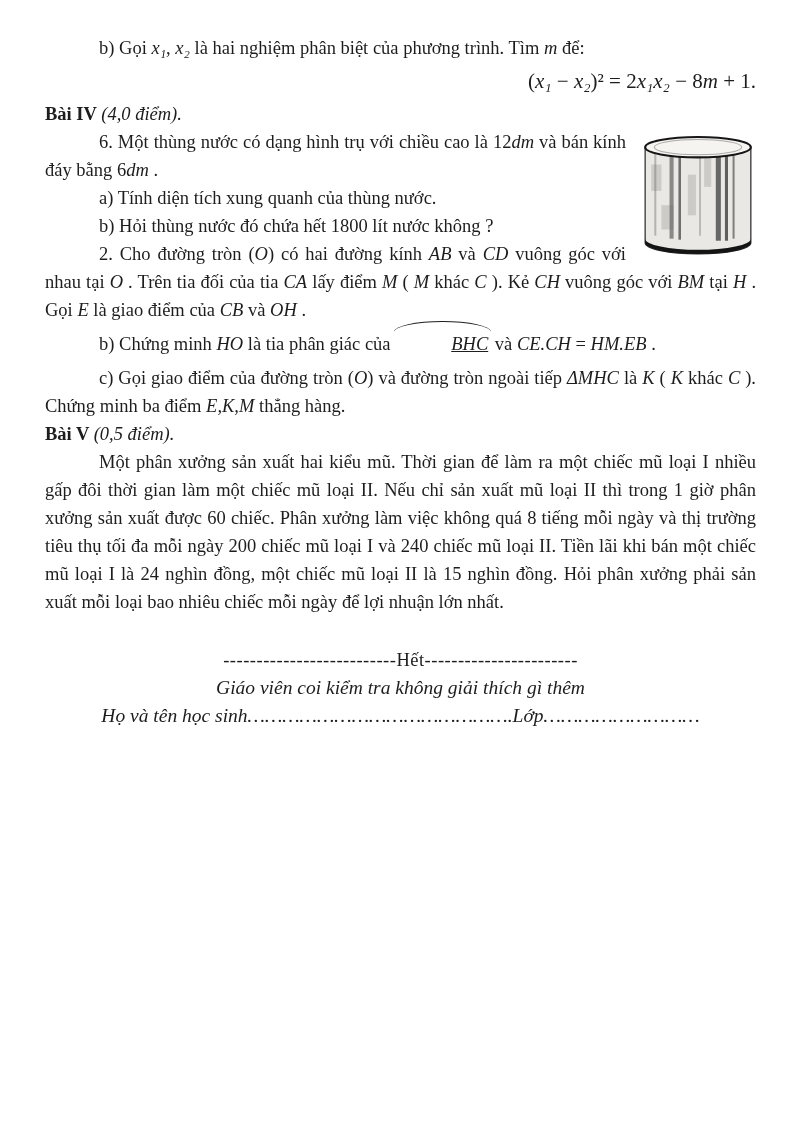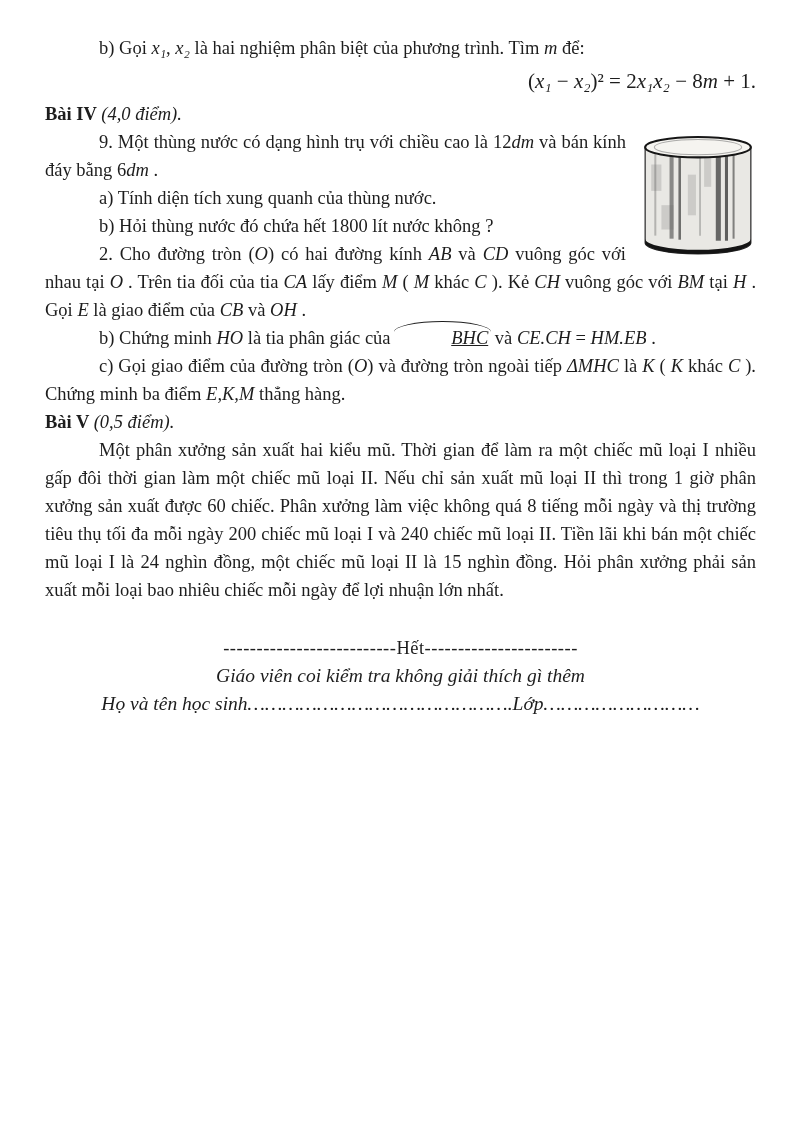--- a/index.html
+++ b/index.html
@@ -26,21 +26,21 @@
     text-indent:0;
     font-size:21px;
     line-height:34px;
     margin:2px 0 2px 0;
   }
   .figure{
     float:right;
     width:116px;height:124px;
     margin:6px 0 10px 14px;
   }
-  .overarc{position:relative;display:inline-block;padding:0 2px;text-decoration:underline;}
+  .overarc{position:relative;display:inline-block;padding:6px 2px;text-decoration:underline;}
   .overarc::before{
     content:'';
     position:absolute;left:-1px;right:-1px;top:-3px;height:10px;
     border-top:1.7px solid #1c1c1c;
     border-radius:50% 50% 0 0 / 100% 100% 0 0;
   }
   .het{text-align:center;text-indent:0;margin-top:30px;letter-spacing:.5px;}
   .center-note{text-align:center;text-indent:0;font-size:19.5px;}
   .names{text-align:center;text-indent:0;font-size:19.5px;}
 </style>
@@ -73,21 +73,21 @@
           <rect x="10" y="30" width="10" height="26"></rect>
           <rect x="46" y="40" width="8" height="40"></rect>
           <rect x="62" y="22" width="7" height="30"></rect>
           <rect x="20" y="70" width="12" height="24"></rect>
         </g>
         <ellipse cx="56" cy="13" rx="52" ry="10" fill="#f5f4f0" stroke="#161616" stroke-width="2"></ellipse>
         <ellipse cx="56" cy="13" rx="43" ry="7.5" fill="none" stroke="#7a7a7a" stroke-width="1" opacity="0.6"></ellipse>
       </svg>
     </div>
 
-    <p class="indent"><span>9. Một thùng nước có dạng hình trụ với chiều cao là 12</span><span class="it">dm</span><span> và bán kính đáy bằng 6</span><span class="it">dm</span><span> .</span></p>
+    <p class="indent"><span>6. Một thùng nước có dạng hình trụ với chiều cao là 12</span><span class="it">dm</span><span> và bán kính đáy bằng 6</span><span class="it">dm</span><span> .</span></p>
     <p class="indent"><span>a) Tính diện tích xung quanh của thùng nước.</span></p>
     <p class="indent"><span>b) Hỏi thùng nước đó chứa hết 1800 lít nước không ?</span></p>
 
     <p class="indent"><span>2. Cho đường tròn (</span><span class="it">O</span><span>) có hai đường kính </span><span class="it">AB</span><span> và </span><span class="it">CD</span><span> vuông góc với nhau tại </span><span class="it">O</span><span> . Trên tia đối của tia </span><span class="it">CA</span><span> lấy điểm </span><span class="it">M</span><span> ( </span><span class="it">M</span><span> khác  </span><span class="it">C</span><span> ). Kẻ </span><span class="it">CH</span><span> vuông góc với </span><span class="it">BM</span><span> tại </span><span class="it">H</span><span> . Gọi </span><span class="it">E</span><span> là giao điểm của </span><span class="it">CB</span><span> và </span><span class="it">OH</span><span> .</span></p>
     <p class="indent"><span>b) Chứng minh </span><span class="it">HO</span><span> là tia phân giác của </span><span class="it overarc">BHC</span><span> và </span><span class="it">CE.CH</span><span> = </span><span class="it">HM.EB</span><span> .</span></p>
     <p class="indent"><span>c) Gọi giao điểm của đường tròn (</span><span class="it">O</span><span>) và đường tròn ngoài tiếp </span><span class="it">ΔMHC</span><span> là </span><span class="it">K</span><span> ( </span><span class="it">K</span><span> khác </span><span class="it">C</span><span> ). Chứng minh ba điểm </span><span class="it">E,K,M</span><span> thẳng hàng.</span></p>
 
     <p><span class="bd">Bài V </span><span class="it">(0,5 điểm).</span></p>
     <p class="indent"><span>Một phân xưởng sản xuất hai kiểu mũ. Thời gian để làm ra một chiếc mũ loại I nhiều gấp đôi thời gian làm một chiếc mũ loại II. Nếu chỉ sản xuất mũ loại II thì trong 1 giờ phân xưởng sản xuất được 60 chiếc. Phân xưởng làm việc không quá 8 tiếng mỗi ngày và thị trường tiêu thụ tối đa mỗi ngày 200 chiếc mũ loại I và 240 chiếc mũ loại II. Tiền lãi khi bán một chiếc mũ loại I là 24 nghìn đồng, một chiếc mũ loại II là 15 nghìn đồng. Hỏi phân xưởng phải sản xuất mỗi loại bao nhiêu chiếc mỗi ngày để lợi nhuận lớn nhất.</span></p>
 

